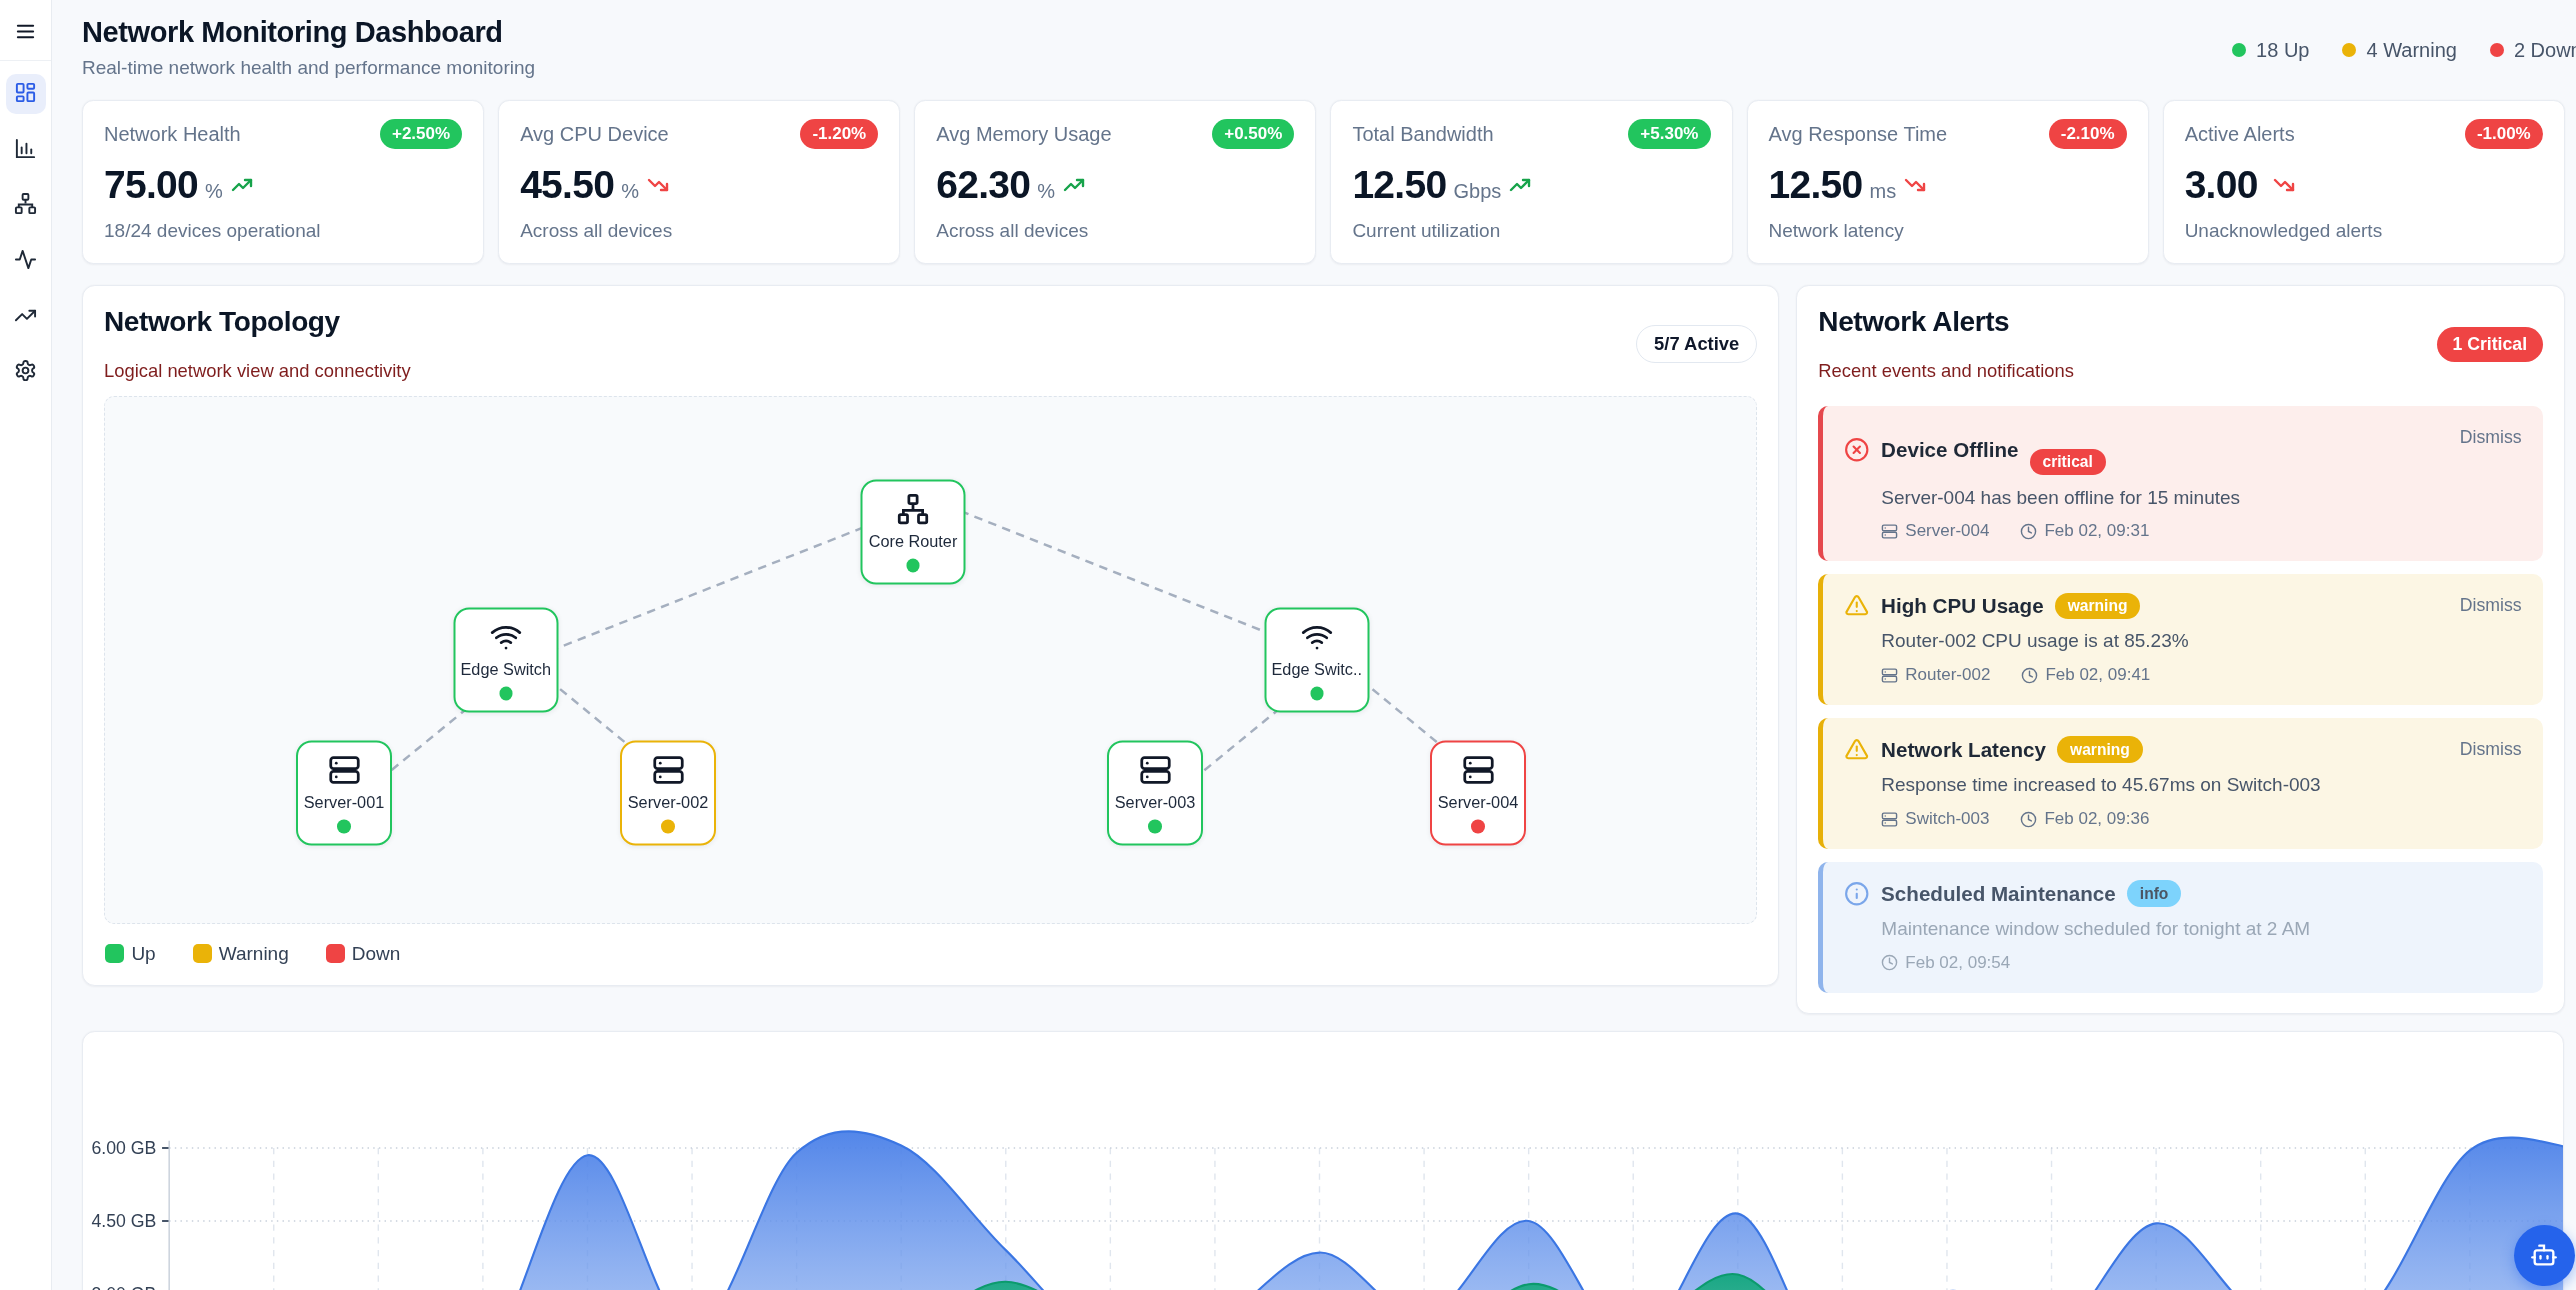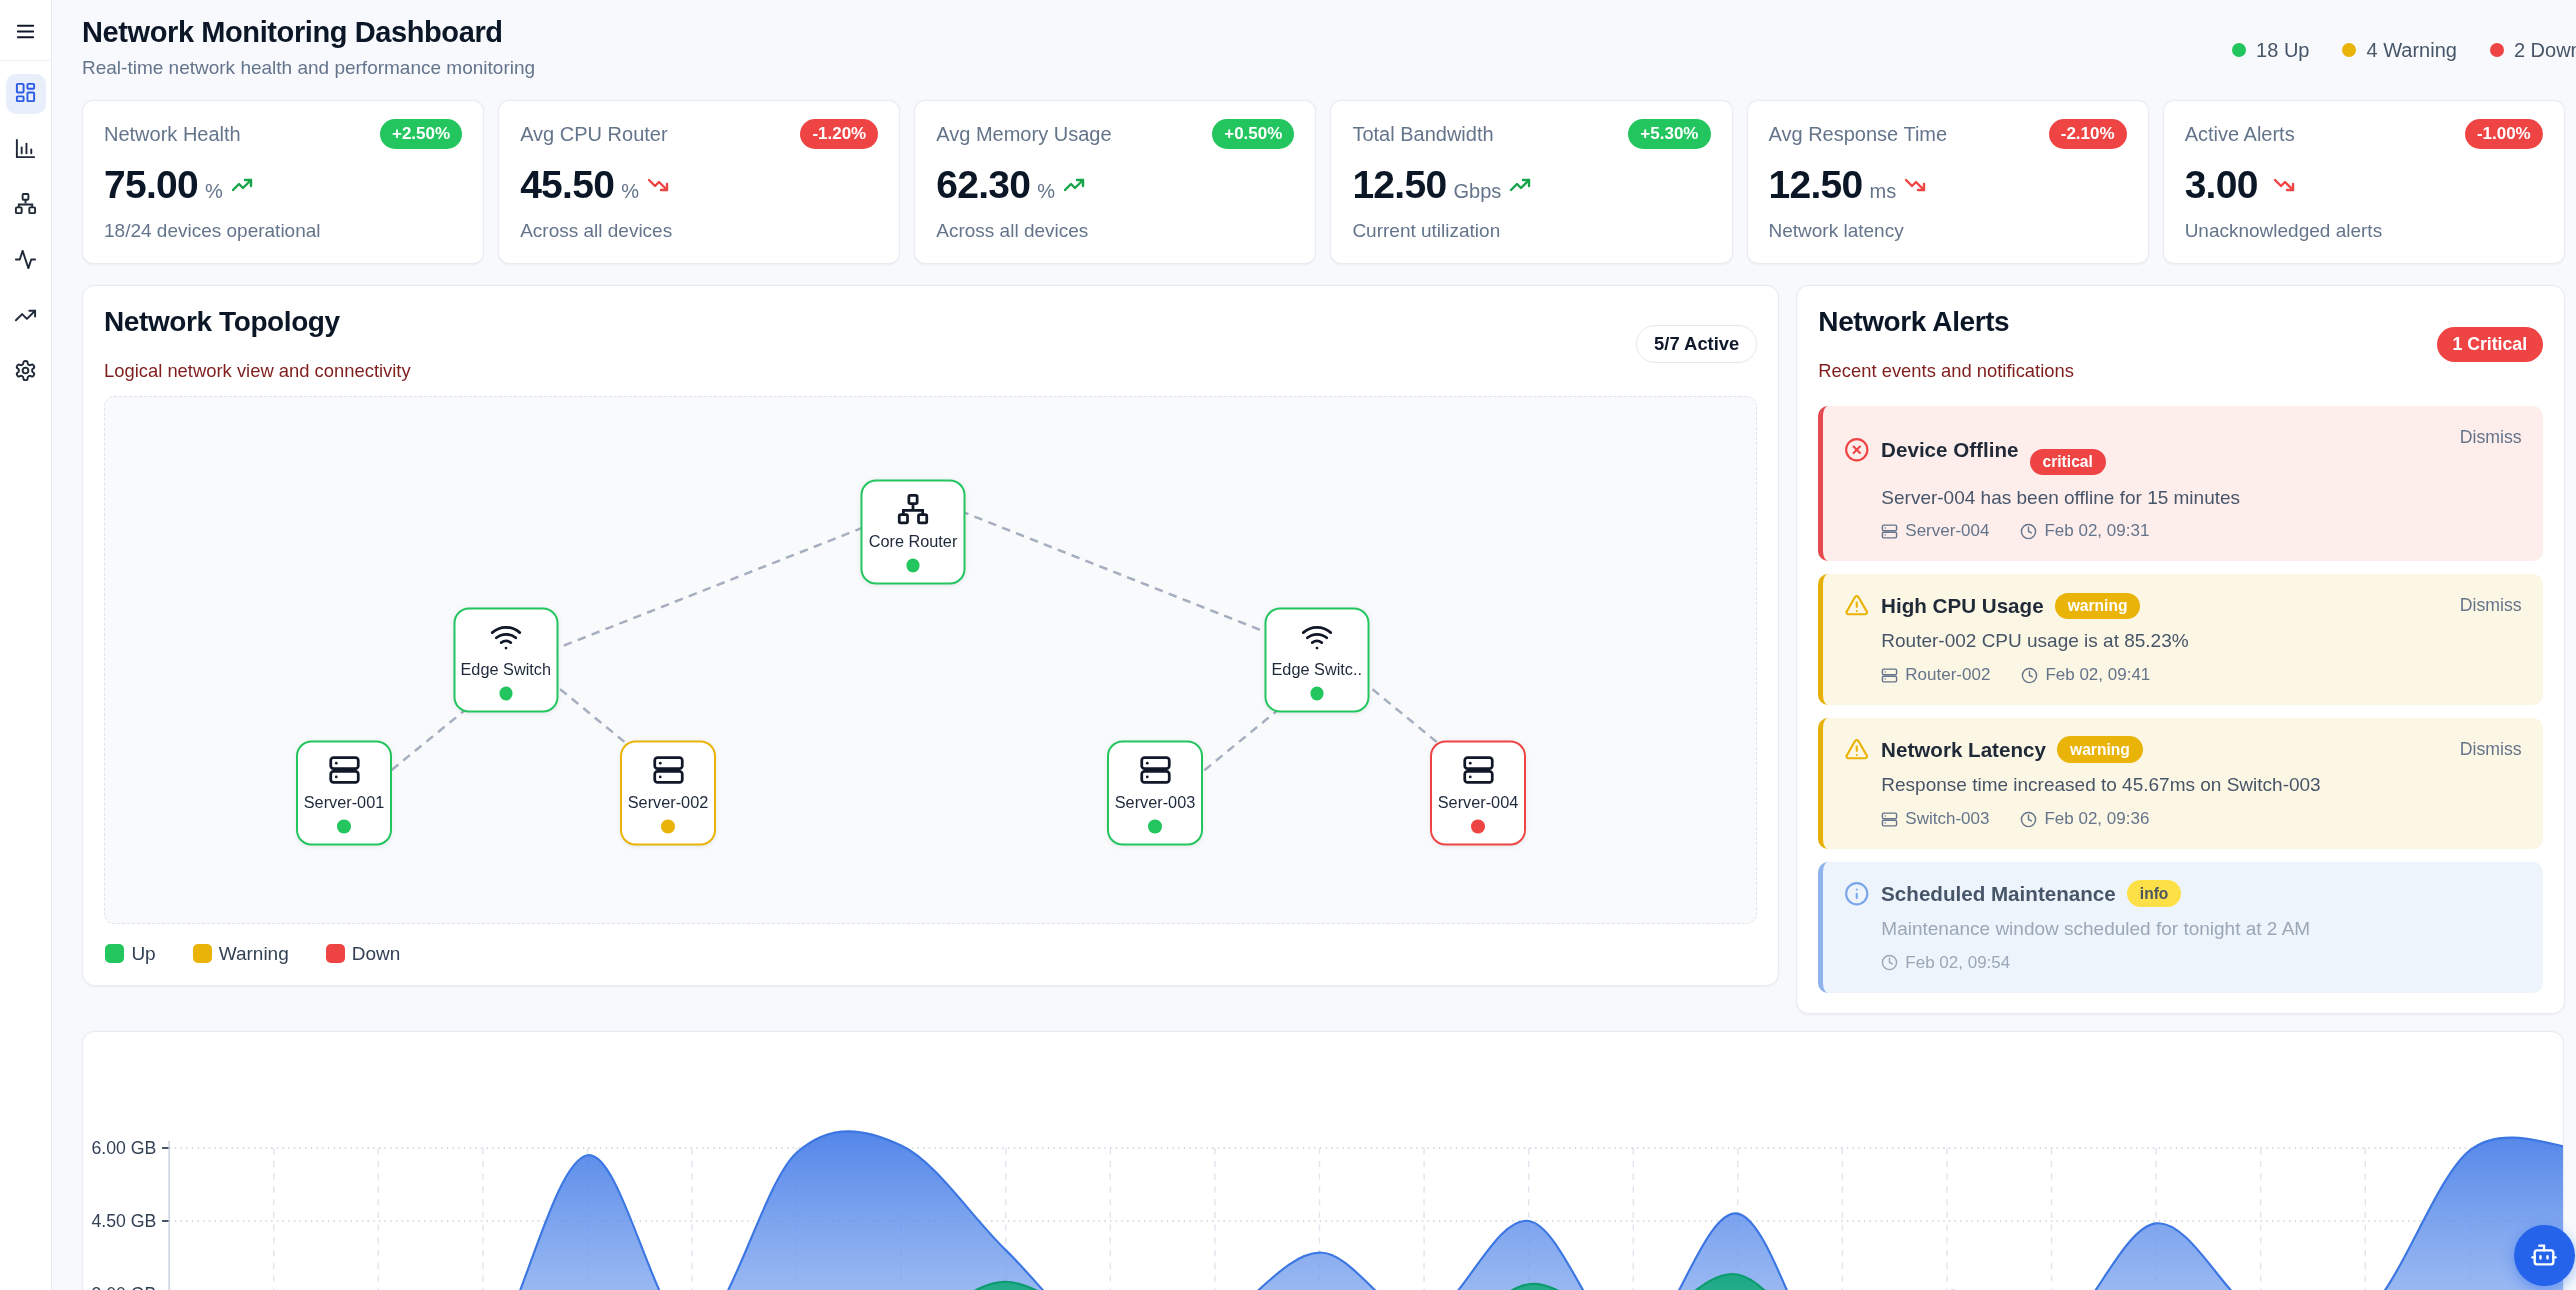--- a/index.html
+++ b/index.html
@@ -77,21 +77,21 @@
   .alert-head { display:flex; align-items:center; gap:11.3px; }
   .alert-icon { width:25.5px; height:25.5px; flex:none; }
   .alert-critical .alert-icon { color:#ef4444; }
   .alert-warning  .alert-icon { color:#eab308; }
   .alert-info     .alert-icon { color:#7aa6ea; }
   .alert-title { font-size:20.6px; font-weight:bold; color:#1f2937; }
   .alert-info .alert-title { color:#475569; }
   .sev-badge { border-radius:708px; padding:4.3px 12.8px; font-size:15.6px; font-weight:bold; }
   .sev-critical { background:#ef4444; color:#fff;margin-top:24px; }
   .sev-warning  { background:#eab308; color:#fff; }
-  .sev-info     { background:#fde047; color:#4b5563; }
+  .sev-info     { background:#7dd3fc; color:#4b5563; }
   .dismiss { position:absolute; right:21px; top:21px; font-size:17.7px; color:#64748b; cursor:pointer; }
   .alert-msg { margin:11.3px 0 0 37px; font-size:19px; color:#475569; }
   .alert-info .alert-msg { color:#9aa7b6; }
   .alert-meta { display:flex; gap:31px; margin:12.8px 0 0 37px; }
   .meta-item { display:flex; align-items:center; gap:7px; font-size:17px; color:#64748b; }
   .meta-item svg { width:17px; height:17px; }
   .alert-info .meta-item { color:#9aa7b6; }
   
   .traffic-panel { margin-top:17px; width:2482px; height:355px; position:relative; overflow:hidden; }
   .traffic-head { display:flex; justify-content:space-between; align-items:center; }
@@ -211,21 +211,21 @@
         <svg class="trend trend-up" viewBox="0 0 24 24" fill="none" stroke="currentColor" stroke-width="2.4" stroke-linecap="round" stroke-linejoin="round">
             <polyline points="3 17 9 11 13 15 21 7"></polyline>
             <polyline points="15 7 21 7 21 13"></polyline>
           </svg>
       </div>
       <div class="kpi-desc">18/24 devices operational</div>
     </div>
 
     <div class="kpi-card">
       <div class="kpi-head">
-        <span class="kpi-label">Avg CPU Router</span>
+        <span class="kpi-label">Avg CPU Device</span>
         <span class="badge badge-red">-1.20%</span>
       </div>
       <div class="kpi-value-row">
         <span class="kpi-value">45.50</span>
         <span class="kpi-unit">%</span>
         <svg class="trend trend-down" viewBox="0 0 24 24" fill="none" stroke="currentColor" stroke-width="2.4" stroke-linecap="round" stroke-linejoin="round">
             <polyline points="3 7 9 13 13 9 21 17"></polyline>
             <polyline points="21 11 21 17 15 17"></polyline>
           </svg>
       </div>

